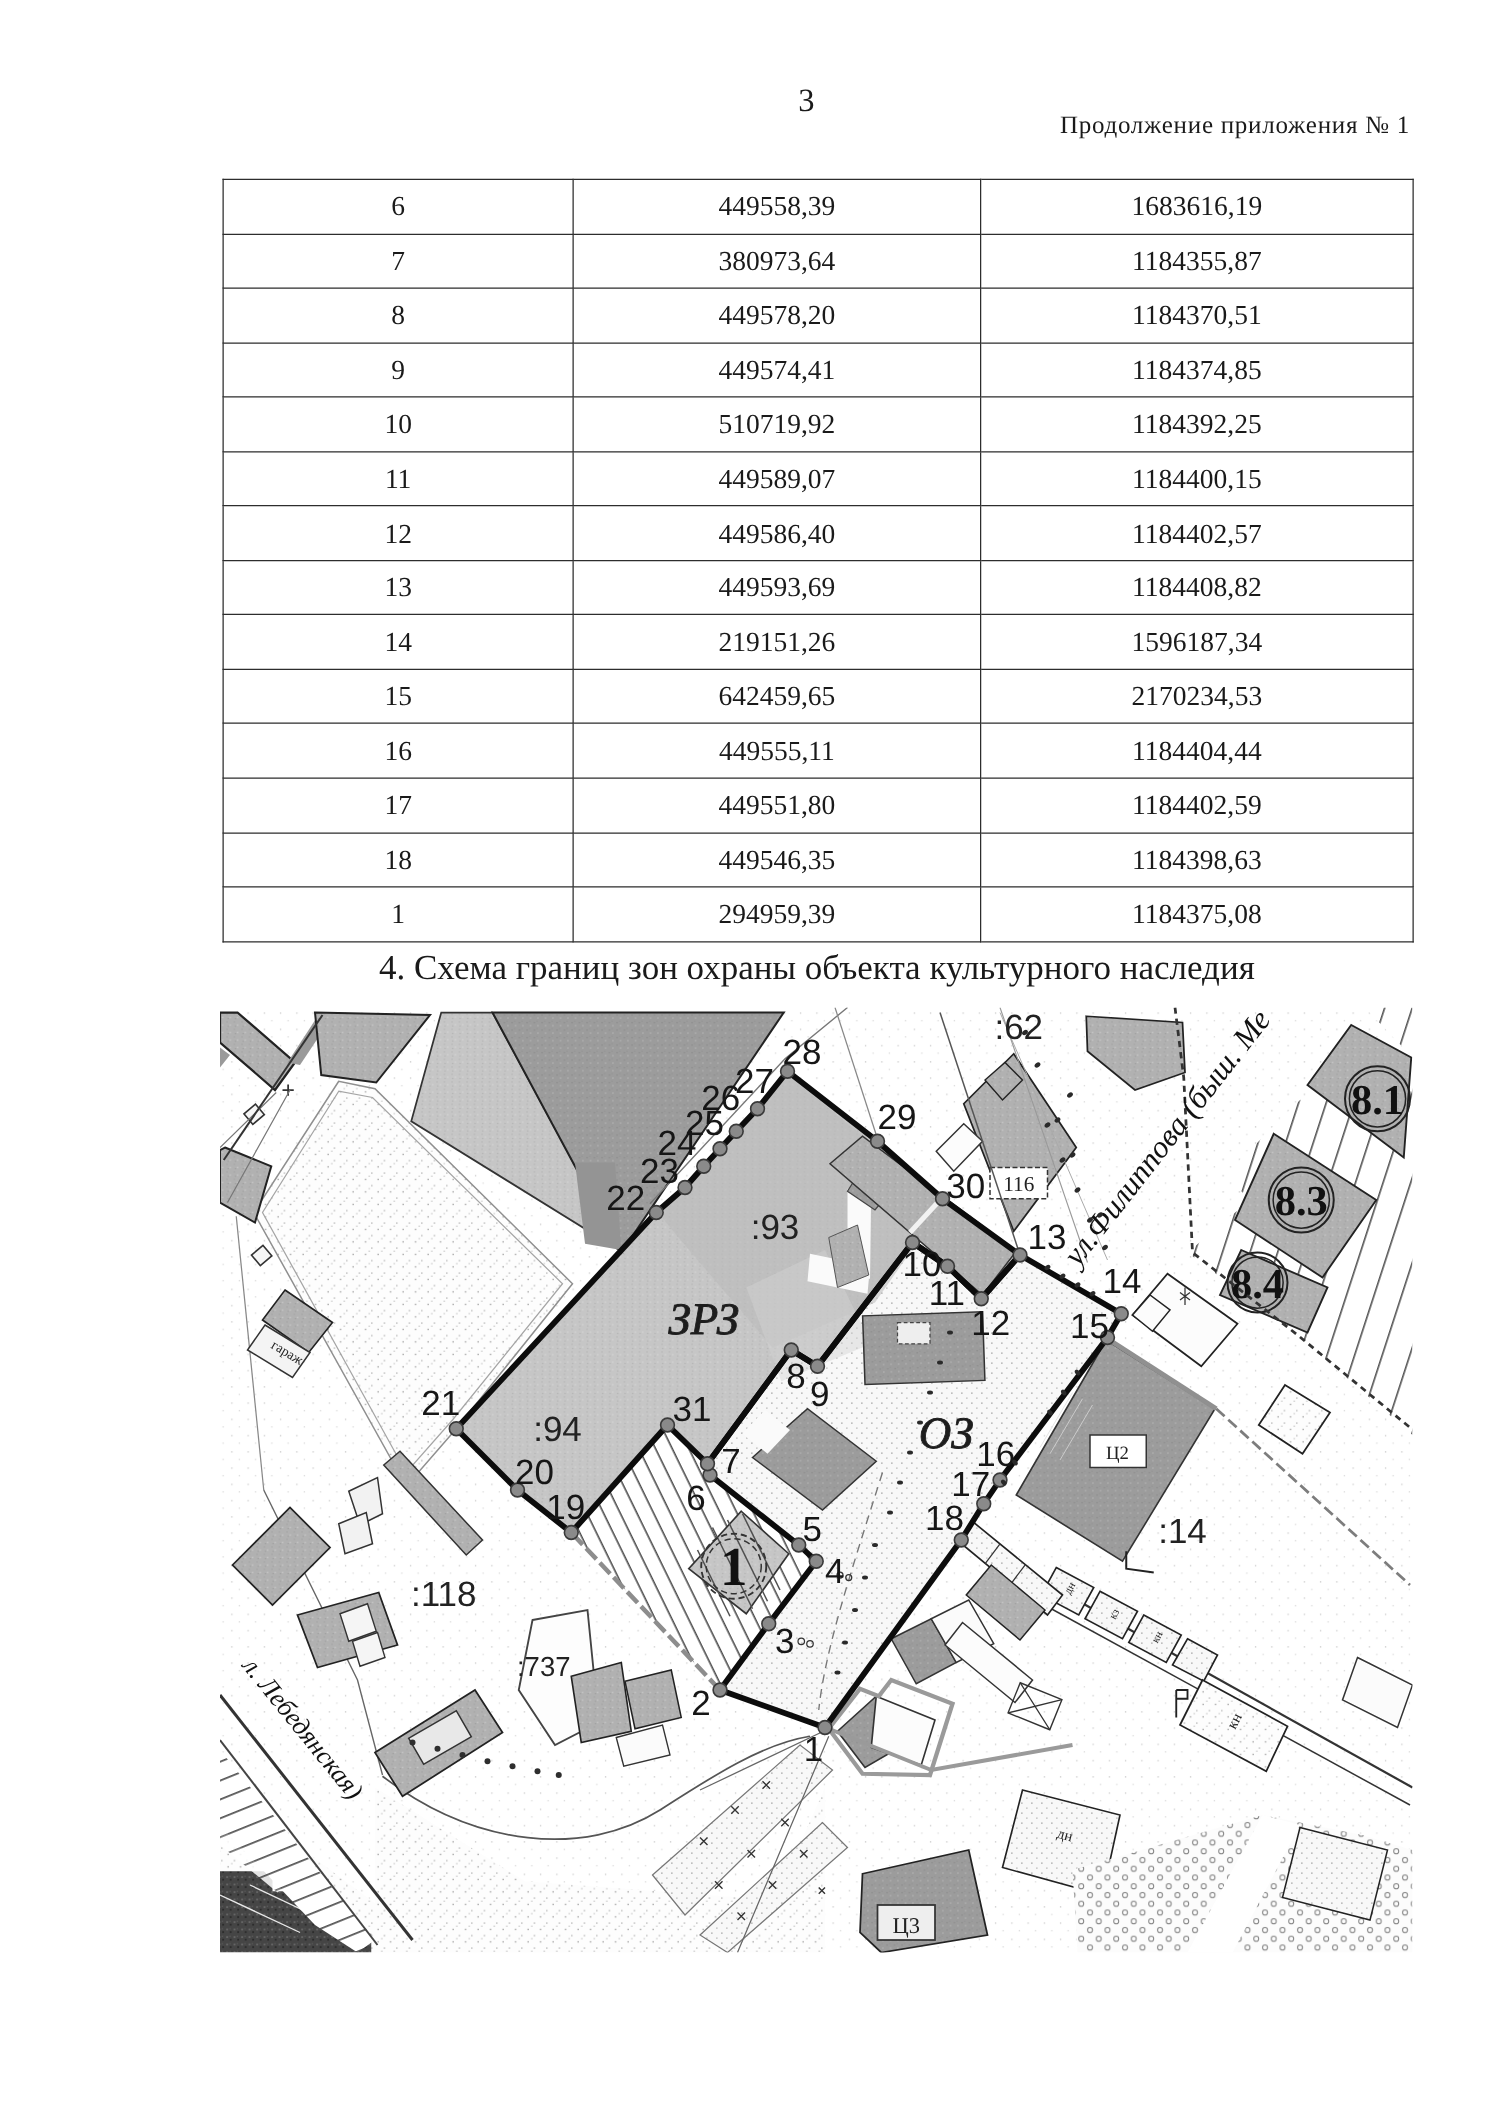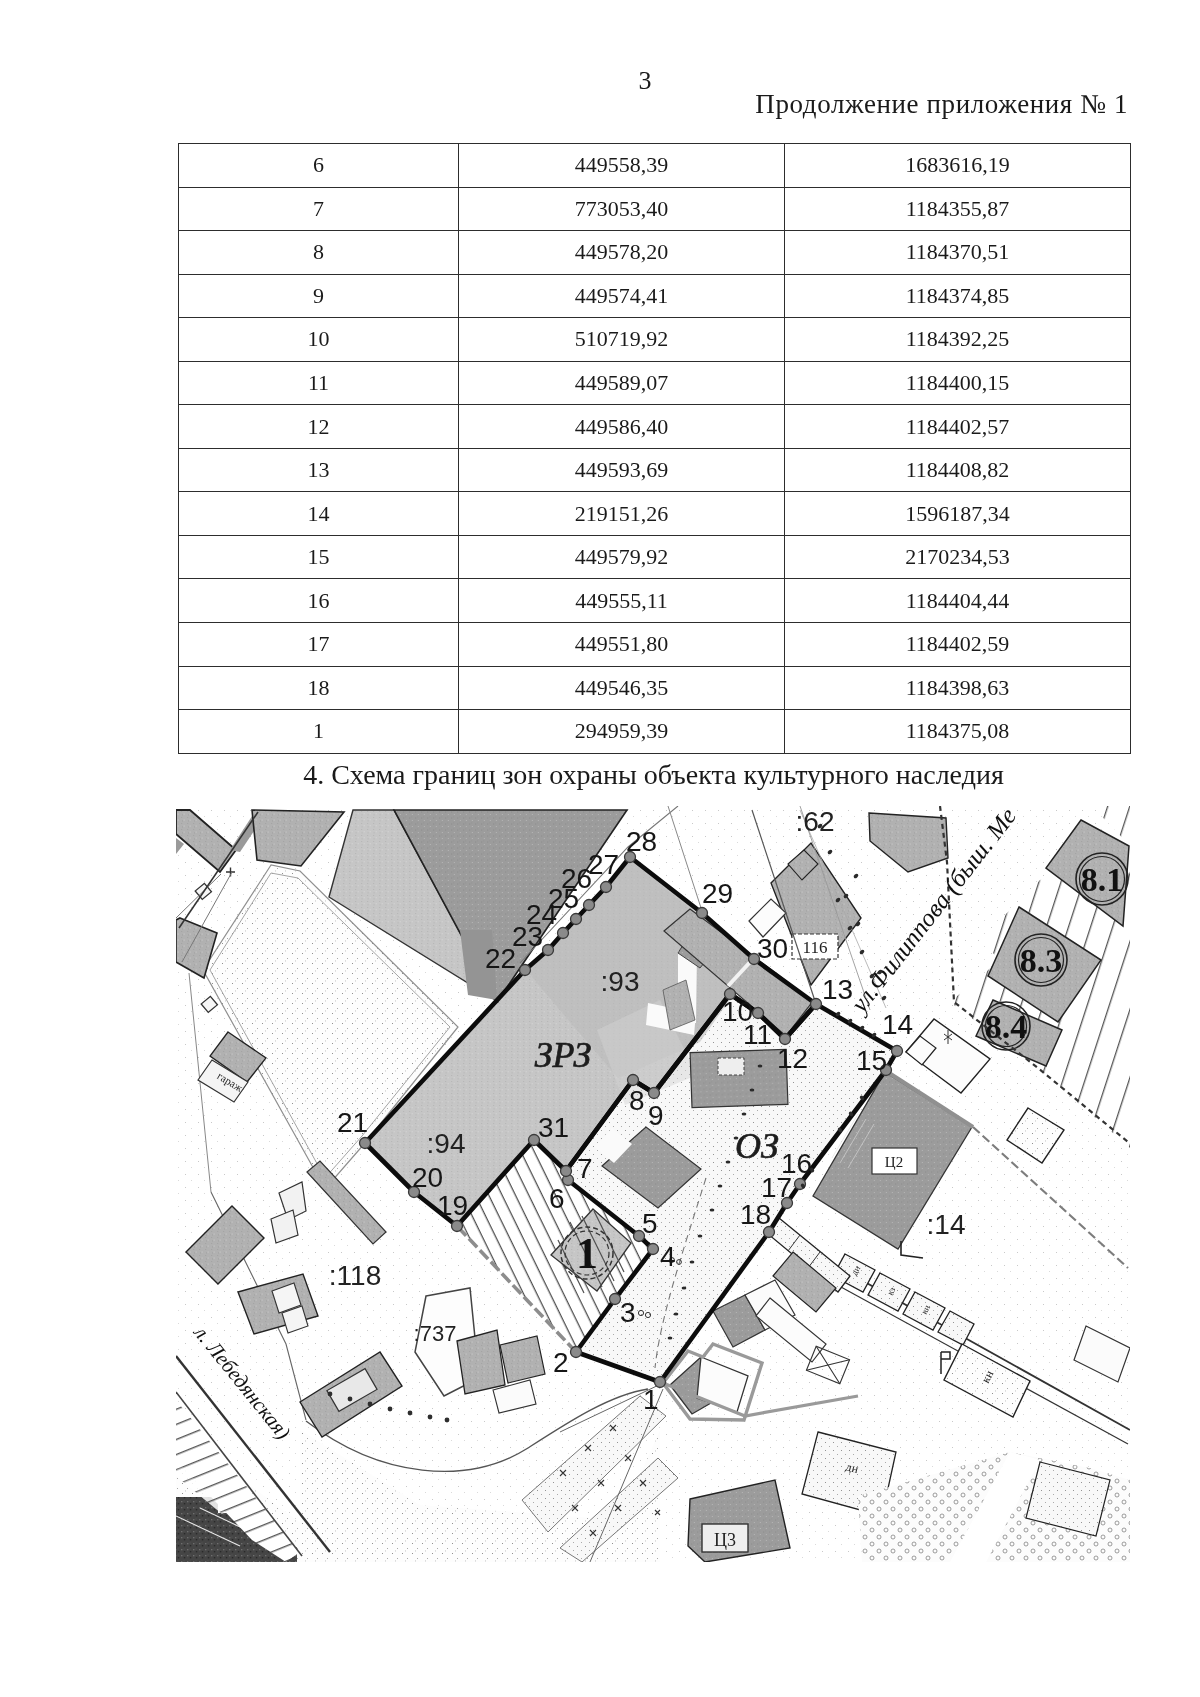--- a/index.html
+++ b/index.html
@@ -1,19 +1,19 @@
 <!DOCTYPE html>
 <html><head>
 <meta charset="utf-8">
 <style>
   html,body{margin:0;padding:0;}
   body{width:1200px;height:1697px;position:relative;background:#ffffff;
        font-family:"Liberation Serif",serif;color:#1a1a1a;}
   .pagenum{position:absolute;left:0;top:66px;width:1290px;text-align:center;font-size:26px;}
-  .applabel{position:absolute;right:72px;top:89px;font-size:27px;letter-spacing:0.6px;}
+  .applabel{position:absolute;right:72px;top:89px;font-size:20px;letter-spacing:0.6px;}
   table.coords{position:absolute;left:178px;top:143px;border-collapse:collapse;table-layout:fixed;}
   table.coords td{border:1.6px solid #2d2d2d;text-align:center;font-size:22px;
        height:42.55px;padding:0;}
   table.coords td.c1{width:279px;}
   table.coords td.c2{width:325px;}
   table.coords td.c3{width:345px;}
   .heading{position:absolute;left:0;top:759px;width:1307px;text-align:center;font-size:28px;}
   #map{position:absolute;left:176px;top:806px;}
 </style>
 </head>
@@ -25,21 +25,21 @@
 
 <table class="coords">
 <tbody>
       <tr>
         <td class="c1">6</td>
         <td class="c2">449558,39</td>
         <td class="c3">1683616,19</td>
       </tr>
 <tr>
         <td class="c1">7</td>
-        <td class="c2">773053,40</td>
+        <td class="c2">380973,64</td>
         <td class="c3">1184355,87</td>
       </tr>
 <tr>
         <td class="c1">8</td>
         <td class="c2">449578,20</td>
         <td class="c3">1184370,51</td>
       </tr>
 <tr>
         <td class="c1">9</td>
         <td class="c2">449574,41</td>
@@ -65,21 +65,21 @@
         <td class="c2">449593,69</td>
         <td class="c3">1184408,82</td>
       </tr>
 <tr>
         <td class="c1">14</td>
         <td class="c2">219151,26</td>
         <td class="c3">1596187,34</td>
       </tr>
 <tr>
         <td class="c1">15</td>
-        <td class="c2">449579,92</td>
+        <td class="c2">642459,65</td>
         <td class="c3">2170234,53</td>
       </tr>
 <tr>
         <td class="c1">16</td>
         <td class="c2">449555,11</td>
         <td class="c3">1184404,44</td>
       </tr>
 <tr>
         <td class="c1">17</td>
         <td class="c2">449551,80</td>

